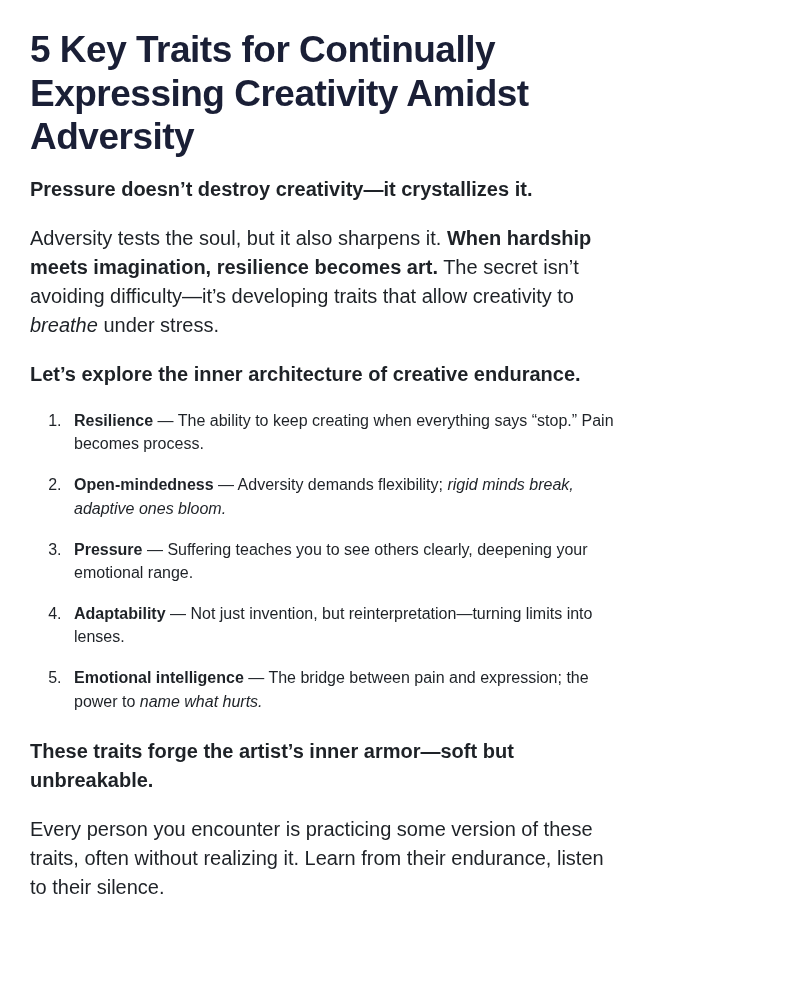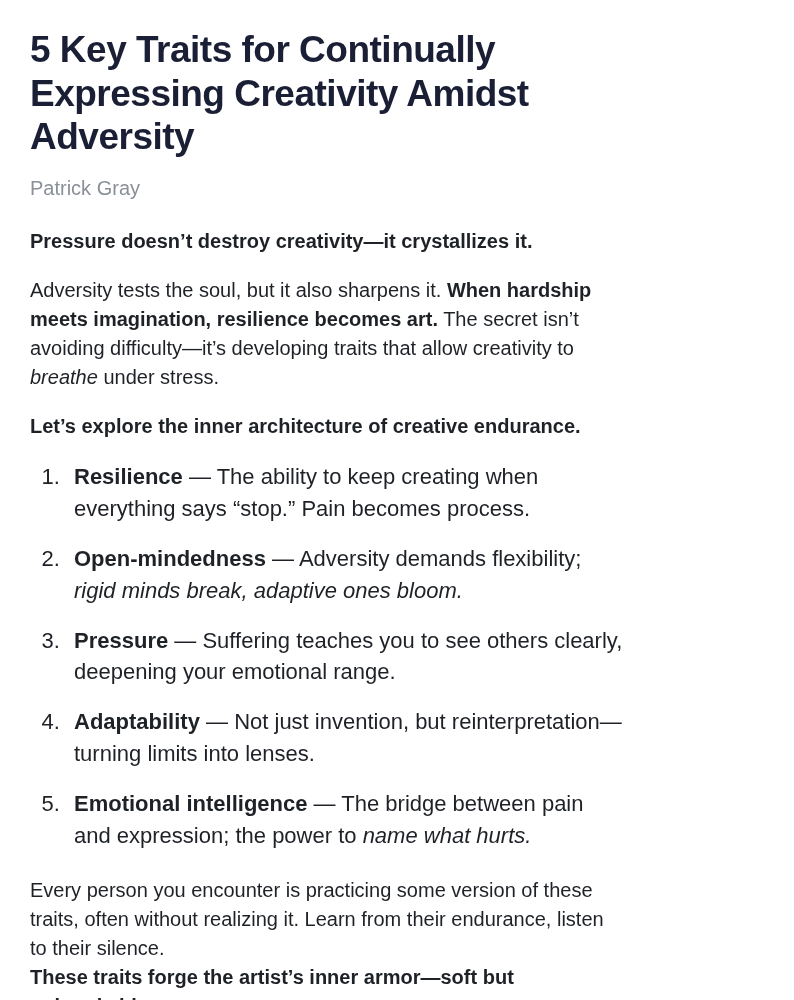--- a/index.html
+++ b/index.html
@@ -47,21 +47,21 @@
   }
   .para b, .para strong { font-weight: bold; }
   .para i, .para em { font-style: italic; }
   ol.trait-list {
     margin: 0 0 20px 0;
     padding: 0 0 0 36px;
     max-width: 736px;
     list-style-position: outside;
   }
   ol.trait-list > li {
-    font-size: 22px;
+    font-size: 16px;
     line-height: 1.45;
     margin: 0 0 18px 0;
     padding-left: 8px;
     color: #1e2227;
   }
   ol.trait-list > li:last-child {
     margin-bottom: 0;
   }
   .list-block {
     margin-bottom: 24px;
@@ -76,36 +76,35 @@
     margin-bottom: 0;
   }
 </style>
 </head>
 <body>
 
 <div class="page">
 
   <h1 class="article-title">5 Key Traits for Continually Expressing Creativity Amidst Adversity</h1>
 
-  <div class="byline">Patrick Gray</div>
 
   <p class="para lead">Pressure doesn’t destroy creativity—it crystallizes it.</p>
 
   <p class="para"><span>Adversity tests the soul, but it also sharpens it. </span><b>When hardship meets imagination, resilience becomes art.</b><span> The secret isn’t avoiding difficulty—it’s developing traits that allow creativity to </span><i>breathe</i><span> under stress.</span></p>
 
   <p class="para lead">Let’s explore the inner architecture of creative endurance.</p>
 
   <div class="list-block">
   <ol class="trait-list">
     <li><span class="term">Resilience</span><span> — </span><span>The ability to keep creating when everything says “stop.” Pain becomes process.</span><span class="ital"></span></li>
     <li><span class="term">Open-mindedness</span><span> — </span><span>Adversity demands flexibility; </span><span class="ital">rigid minds break, adaptive ones bloom.</span></li>
     <li><span class="term">Pressure</span><span> — </span><span>Suffering teaches you to see others clearly, deepening your emotional range.</span><span class="ital"></span></li>
     <li><span class="term">Adaptability</span><span> — </span><span>Not just invention, but reinterpretation—turning limits into lenses.</span><span class="ital"></span></li>
     <li><span class="term">Emotional intelligence</span><span> — </span><span>The bridge between pain and expression; the power to </span><span class="ital">name what hurts.</span></li>
   </ol>
   </div>
 
+  <p class="para lead">These traits forge the artist’s inner armor—soft but unbreakable.</p>
+
   <p class="para tight">Every person you encounter is practicing some version of these traits, often without realizing it. Learn from their endurance, listen to their silence.</p>
-
-  <p class="para lead">These traits forge the artist’s inner armor—soft but unbreakable.</p>
 
 
 </div>
 
 </body></html>

